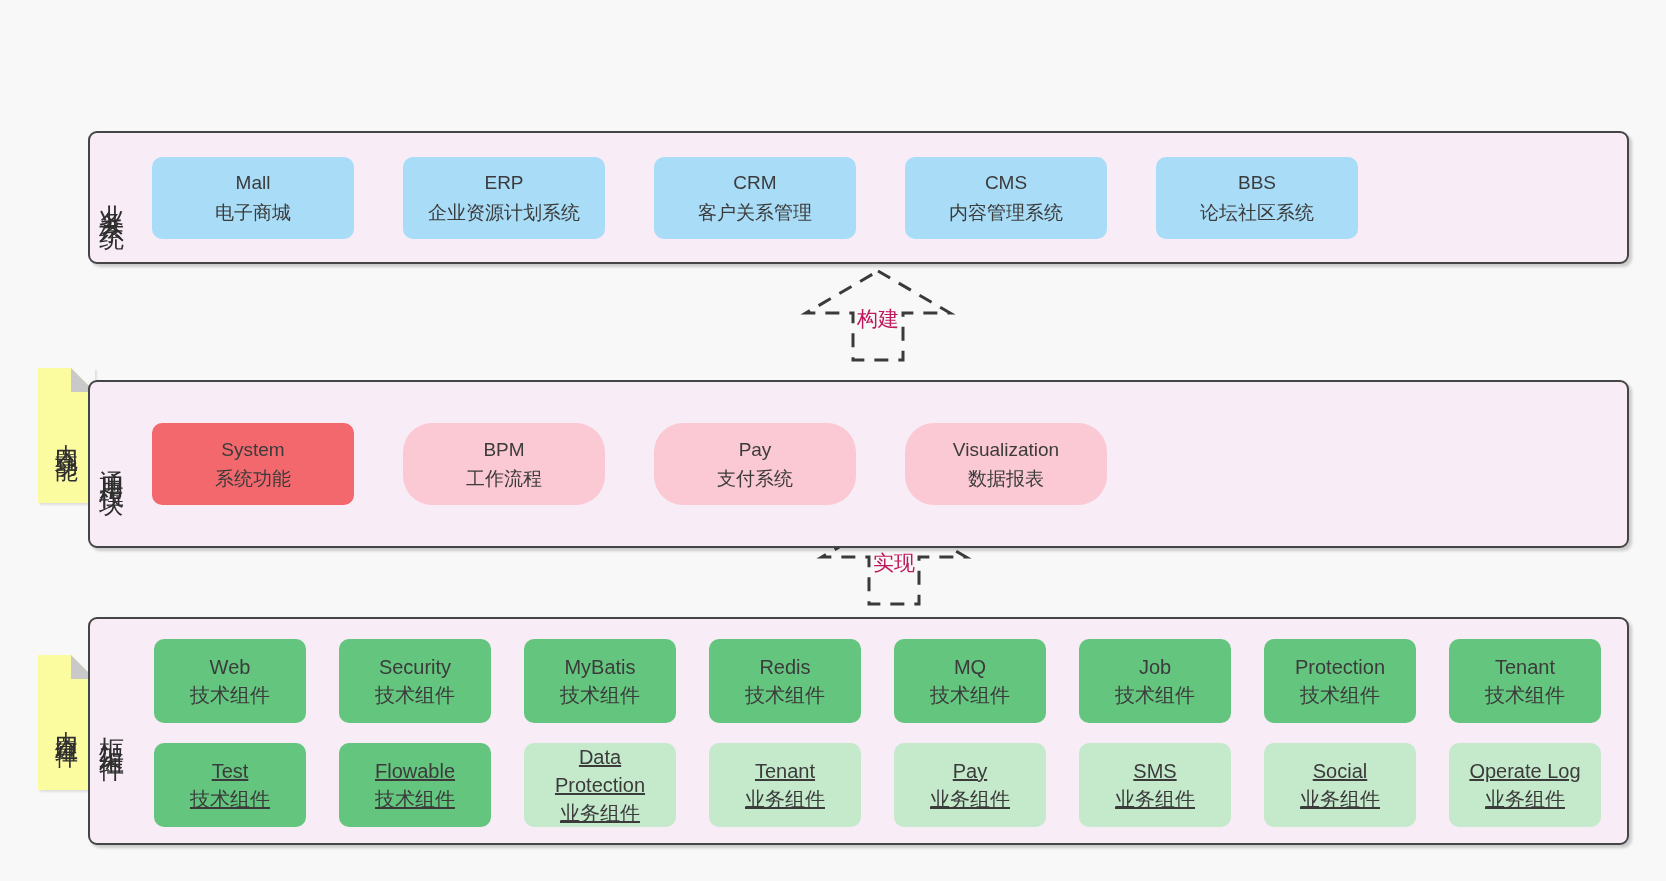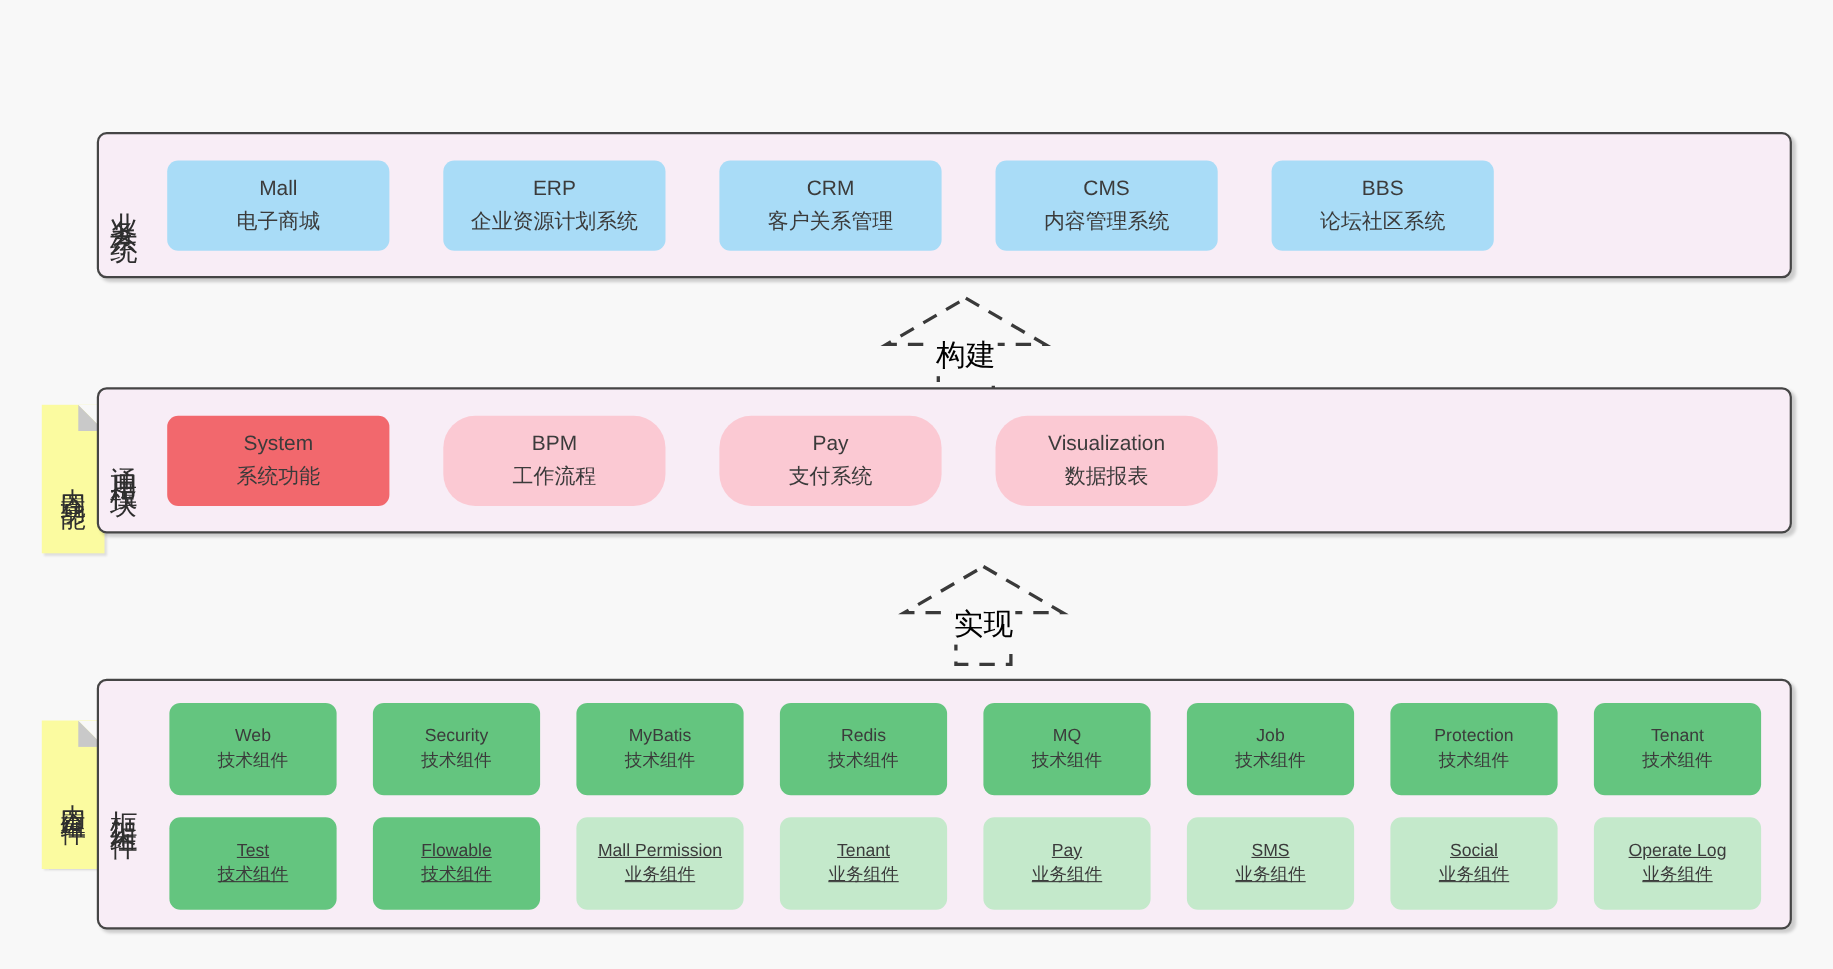--- a/index.html
+++ b/index.html
@@ -9,42 +9,42 @@
     font-family:"Liberation Sans","DejaVu Sans",sans-serif;
     color:#3b3b3b;
   }
   .panel{
     position:absolute;left:88px;width:1541px;box-sizing:border-box;
     background:var(--panel_bg,#f8edf6);
     border:2px solid #454545;border-radius:9px;
     box-shadow:3px 3px 3px rgba(0,0,0,0.18);
     z-index:2;
   }
-  #sec-business{top:120px;height:133px;}
-  #sec-modules{top:352px;height:133px;}
+  #sec-business{top:131px;height:133px;}
+  #sec-modules{top:380px;height:168px;}
   #sec-components{top:617px;height:228px;}
   .v-label{
     position:absolute;left:9px;top:50%;transform:translateY(-50%);
     writing-mode:vertical-rl;text-orientation:upright;
     font-size:25px;letter-spacing:7px;line-height:1;color:#2e2e2e;white-space:nowrap;
   }
   .row{
     position:absolute;left:62px;display:flex;align-items:center;gap:49px;
   }
   .row.mid{top:50%;transform:translateY(-50%);}
   .row.comp{left:64px;gap:33px;}
   .row.comp.r1{top:20px;}
   .row.comp.r2{top:124px;text-decoration:underline;}
   .box{
     border-radius:10px;display:flex;flex-direction:column;
     justify-content:center;align-items:center;text-align:center;
     font-size:19px;line-height:1.55;box-sizing:border-box;
   }
   .box.big{width:202px;height:82px;}
-  .box.small{width:152px;height:84px;font-size:16px;line-height:1.4;padding:0 14px;}
+  .box.small{width:152px;height:84px;font-size:20px;line-height:1.4;padding:0 14px;}
   .blue{background:var(--blue,#a9dcf7);}
   .red{background:var(--red,#f2686d);}
   .pink{background:var(--pink,#fbc9d3);border-radius:29px;}
   .gdark{background:var(--green_dark,#64c57f);}
   .glight{background:var(--green_light,#c4e9cb);}
   .sticky{
     position:absolute;left:38px;width:57px;height:135px;
     background:var(--yellow,#fbfba0);z-index:1;
     box-shadow:2px 2px 2px rgba(0,0,0,0.10);
   }
@@ -61,21 +61,21 @@
     clip-path:polygon(0 0,100% 100%,0 100%);
   }
   .sticky .v-label{left:50%;transform:translate(-50%,-50%);font-size:23px;letter-spacing:5px;}
   .arrow{position:absolute;width:156px;height:100px;z-index:1;}
   #arrow-build{left:800px;top:266px;}
   #arrow-implement{left:816px;top:510px;}
   .arrow svg{position:absolute;left:0;top:0;}
   .arrow-label{
     position:absolute;left:50%;top:38px;transform:translateX(-50%);
     background:var(--page_bg,#f8f8f8);padding:1px 2px;
-    font-size:27px;color:#000000;white-space:nowrap;
+    font-size:21px;color:#be185d;white-space:nowrap;
   }
 </style>
 </head>
 <body>
 
 <div class="panel" id="sec-business">
   <div class="v-label">业务系统</div>
   <div class="row mid">
     <div class="box big blue">
       <div>Mall</div>
@@ -181,21 +181,21 @@
   <div class="row comp r2">
     <div class="box small gdark">
       <div>Test</div>
       <div>技术组件</div>
     </div>
     <div class="box small gdark">
       <div>Flowable</div>
       <div>技术组件</div>
     </div>
     <div class="box small glight">
-      <div>Mall Permission</div>
+      <div>Data Protection</div>
       <div>业务组件</div>
     </div>
     <div class="box small glight">
       <div>Tenant</div>
       <div>业务组件</div>
     </div>
     <div class="box small glight">
       <div>Pay</div>
       <div>业务组件</div>
     </div>

